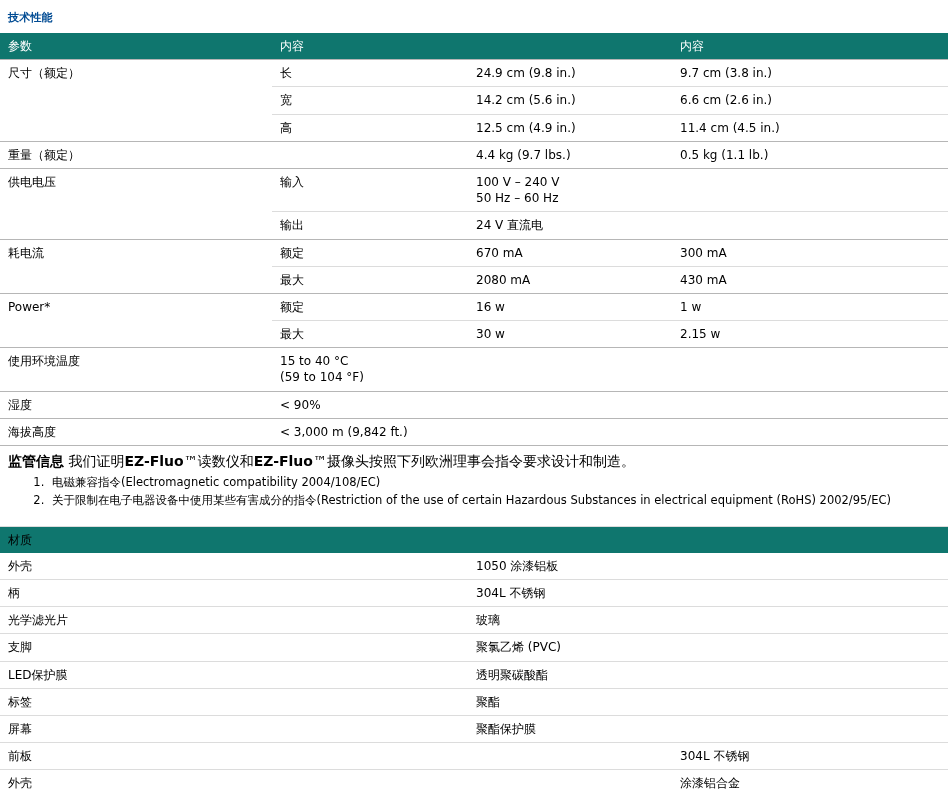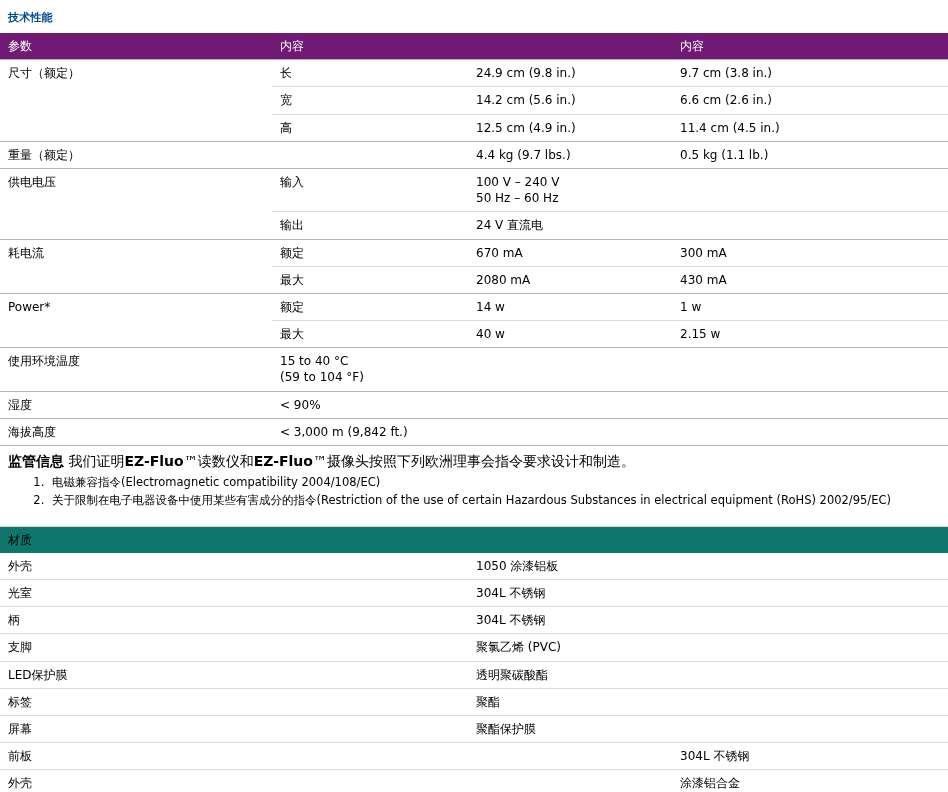--- a/index.html
+++ b/index.html
@@ -32,21 +32,21 @@
     table-layout: fixed;
   }
   table.spec td, table.spec th {
     vertical-align: top;
     padding: 5px 6px 5px 8px;
     font-weight: normal;
     text-align: left;
     line-height: 1.35;
   }
   .hdr-row th {
-    background: #701a75;
+    background: #0f766e;
     color: #ffffff;
     font-weight: bold;
     font-size: 12px;
     padding-top: 5px;
     padding-bottom: 5px;
     border: none;
   }
   .rule-top td, .rule-top th {
     border-top: 1px solid #b6b6b6;
   }
@@ -162,26 +162,26 @@
       </tr>
       <tr class="rule-thin">
         <td>最大</td>
         <td>2080 mA</td>
         <td>430 mA</td>
       </tr>
 
       <tr class="rule-top">
         <td rowspan="2">Power*</td>
         <td>额定</td>
-        <td>14 w</td>
+        <td>16 w</td>
         <td>1 w</td>
       </tr>
       <tr class="rule-thin">
         <td>最大</td>
-        <td>40 w</td>
+        <td>30 w</td>
         <td>2.15 w</td>
       </tr>
 
       <tr class="rule-top">
         <td>使用环境温度</td>
         <td colspan="3" class="twoline">15 to 40 °C
 (59 to 104 °F)</td>
       </tr>
 
       <tr class="rule-top">
@@ -217,26 +217,26 @@
     <tbody>
       <tr class="mat-title-row">
         <td colspan="3">材质</td>
       </tr>
 
       <tr class="first">
         <td>外壳</td>
         <td colspan="2">1050 涂漆铝板</td>
       </tr>
       <tr>
-        <td>光室</td>
-        <td colspan="2">304L 不锈钢</td>
-      </tr>
-      <tr>
         <td>柄</td>
         <td colspan="2">304L 不锈钢</td>
+      </tr>
+      <tr>
+        <td>光学滤光片</td>
+        <td colspan="2">玻璃</td>
       </tr>
       <tr>
         <td>支脚</td>
         <td colspan="2">聚氯乙烯 (PVC)</td>
       </tr>
       <tr>
         <td>LED保护膜</td>
         <td colspan="2">透明聚碳酸酯</td>
       </tr>
       <tr>

